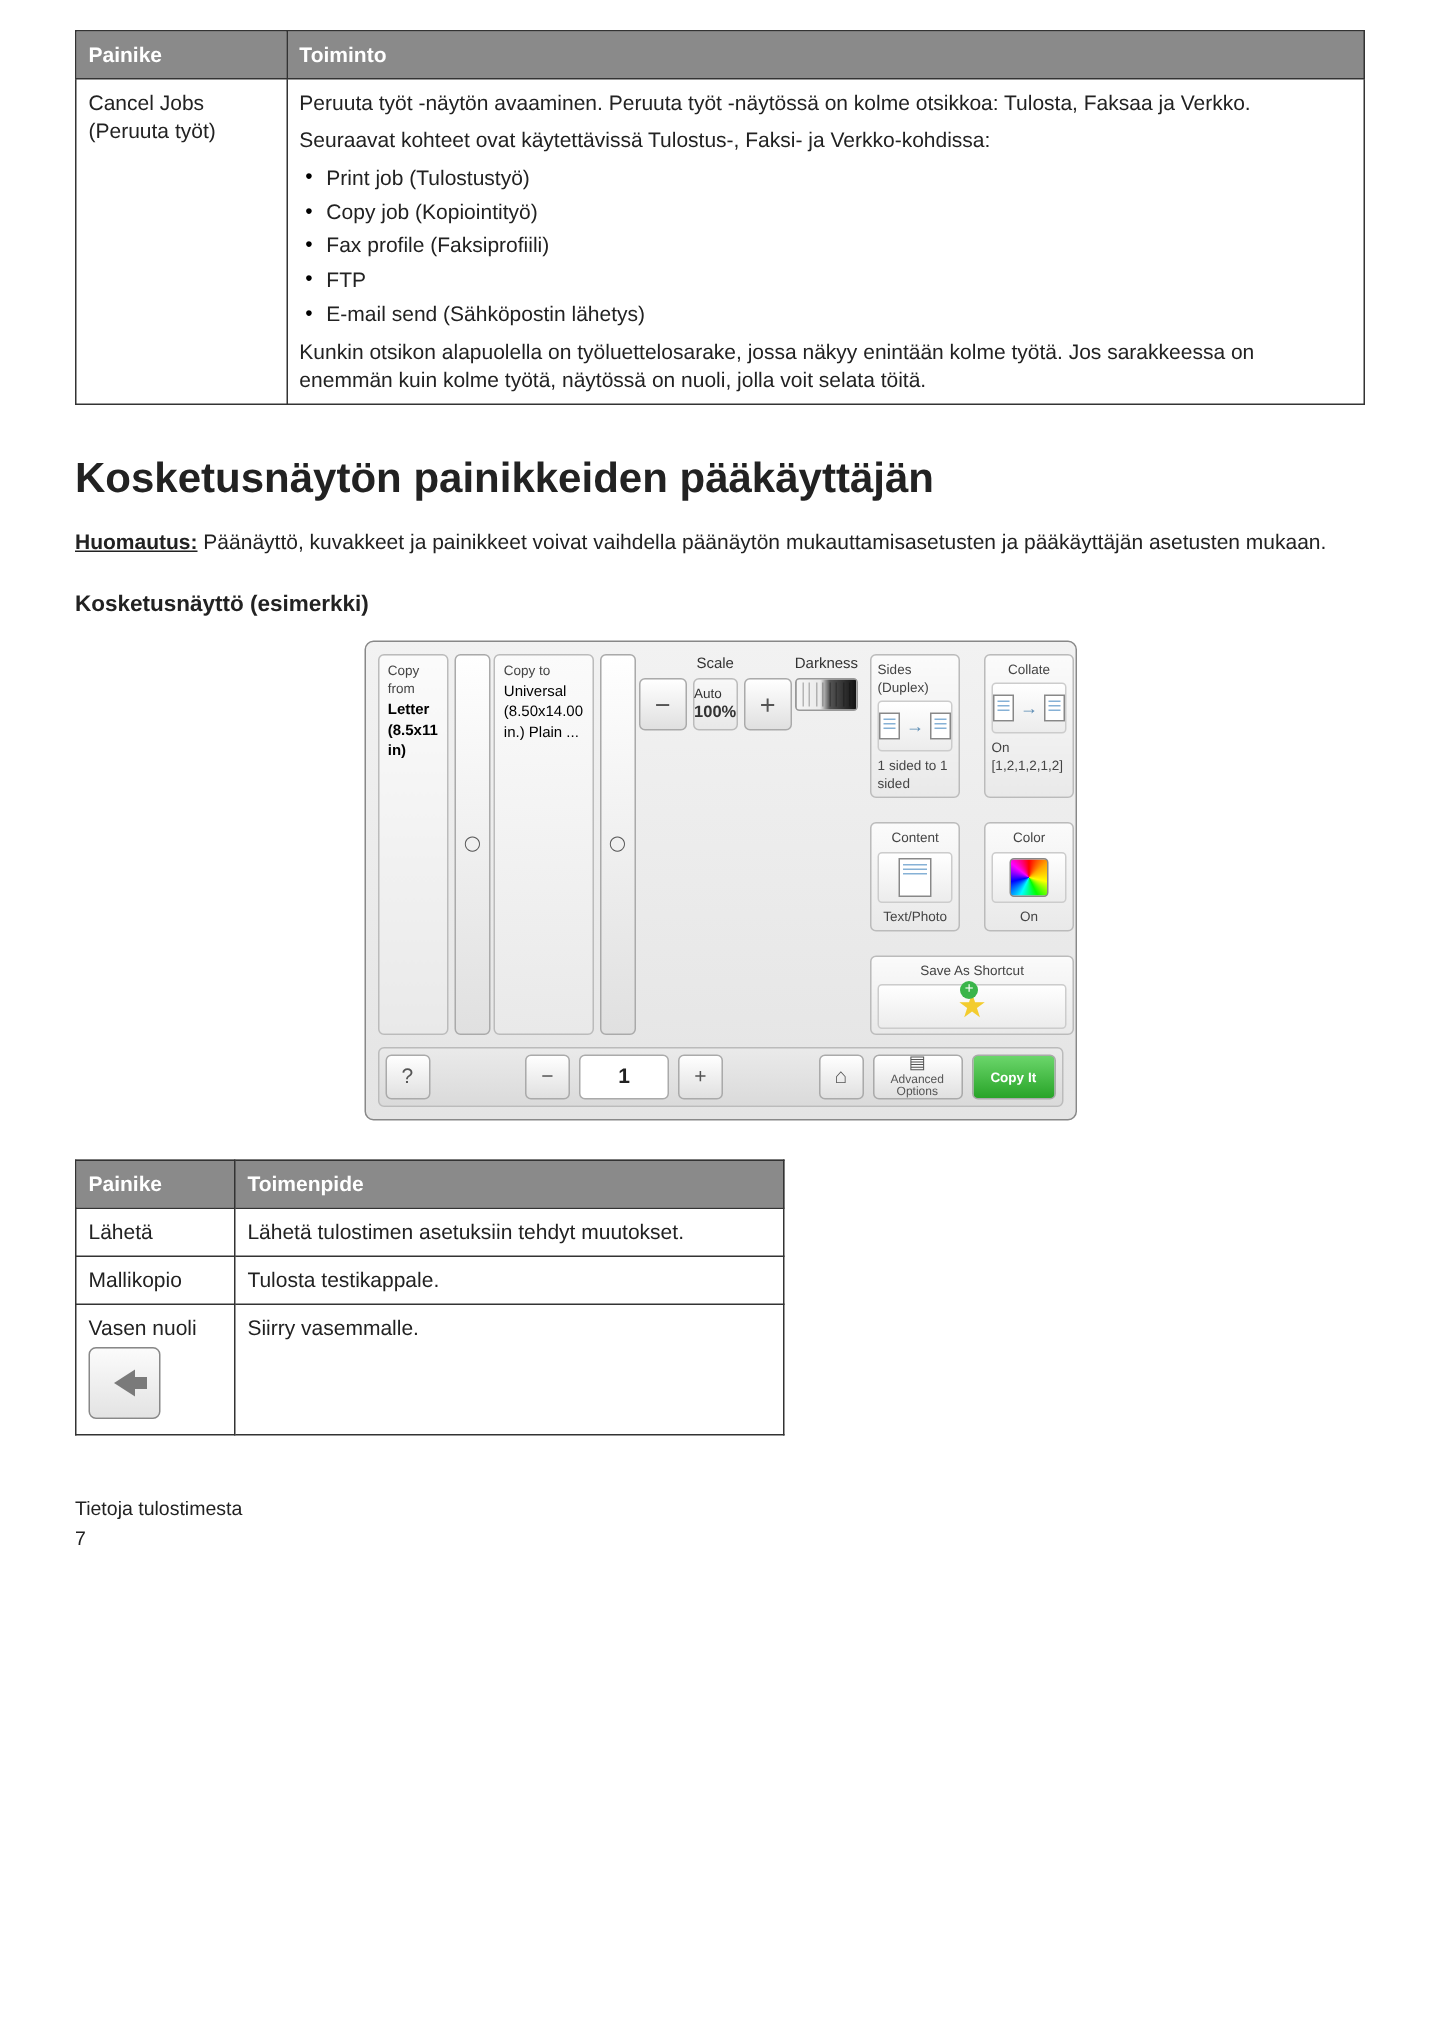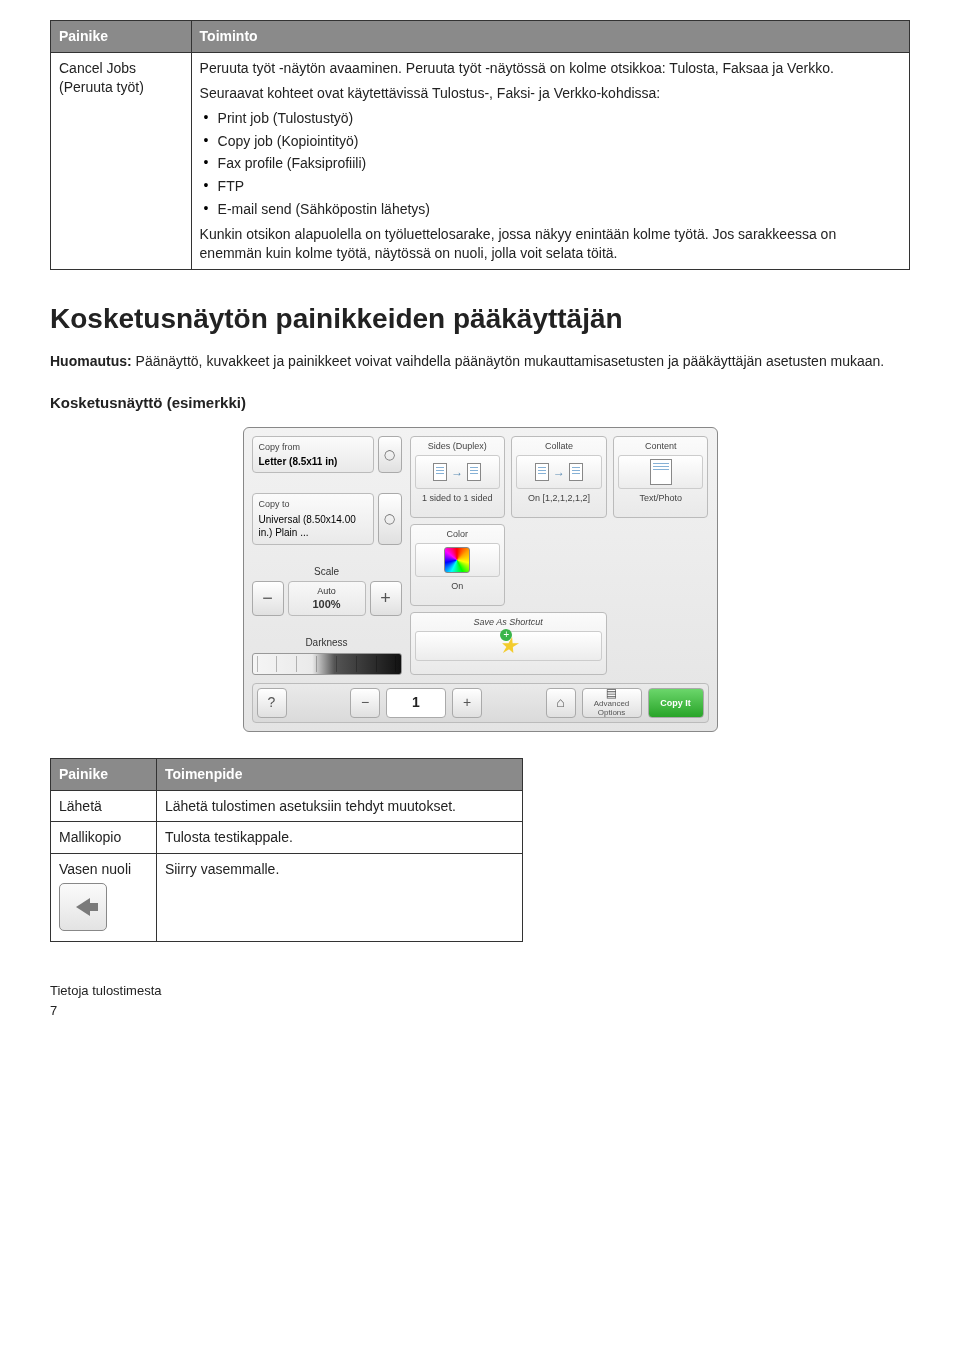--- a/index.html
+++ b/index.html
@@ -55,36 +55,36 @@
     margin: 10px 0 14px 0;
   }
   h2.sub {
     font-size: 15px;
     font-weight: bold;
     margin: 22px 0 14px 0;
   }
   p.note {
     margin-bottom: 6px;
   }
-  p.note b { font-weight: bold; }
+  p.note b { font-weight: bold; text-decoration: underline; }
 
   
   .ts-wrap { display:flex; justify-content:center; margin: 6px 0 26px 0;}
   .touchscreen {
     width: 475px;
     background: linear-gradient(#f2f2f2,#e4e4e4);
     border: 1px solid #888;
     border-radius: 6px;
     padding: 8px;
     font-size: 10px;
     color: #333;
   }
   .ts-main { display:flex; gap:8px; }
-  .ts-left { flex: 0 0 150px; display:flex; flex-direction:column; gap:20px;}
-  .ts-right { flex: 1; display:grid; grid-template-columns: 1fr 1fr 1fr; gap:6px;}
+  .ts-left { flex: 0 0 150px; display:flex; flex-direction:row; gap:2px;}
+  .ts-right { flex: 1; display:grid; grid-template-columns: 1fr 1fr; gap:16px;}
   .panel {
     background: linear-gradient(#fbfbfb,#e9e9e9);
     border: 1px solid #bbb;
     border-radius: 4px;
     padding: 4px 6px;
   }
   .panel .lbl { font-size:9px; color:#444; }
   .panel .val { font-size:10px; font-weight:bold; color:#000; margin-top:2px;}
   .field-row { display:flex; gap:4px; align-items:stretch;}
   .field-row .panel { flex:1; }
@@ -97,21 +97,21 @@
   .stepper { display:flex; gap:4px; align-items:stretch;}
   .stepbtn {
     width:32px; background:linear-gradient(#fff,#e0e0e0);
     border:1px solid #aaa; border-radius:4px;
     display:flex; align-items:center; justify-content:center;
     font-size:18px; color:#555;
   }
   .stepmid {
     flex:1; background:linear-gradient(#f8f8f8,#e8e8e8);
     border:1px solid #bbb; border-radius:4px;
-    display:flex; flex-direction:column; align-items:center; justify-content:center;
+    display:flex; flex-direction:column; justify-content:center;
     font-size:9px; padding:3px 0;
   }
   .stepmid .v { font-size:11px; font-weight:bold;}
   .darkness-bar {
     height:22px;
     background: linear-gradient(90deg,#f5f5f5,#eaeaea 40%,#555 55%,#111 100%);
     border:1px solid #999; border-radius:3px;
     position:relative;
   }
   .darkness-bar .ticks {
@@ -141,21 +141,21 @@
   .colorwheel {
     width:26px; height:26px; border-radius:3px;
     background: conic-gradient(red,orange,yellow,lime,cyan,blue,magenta,red);
     border:1px solid #888;
   }
   .star {
     width:28px; height:28px; position:relative; display:flex; align-items:center; justify-content:center;
     font-size:22px; color:#f3cc2e;
   }
   .plusgreen{position:absolute;top:-3px;left:6px;width:12px;height:12px;background:#3ab54a;border-radius:50%;display:flex;align-items:center;justify-content:center;color:#fff;font-size:10px;}
-  .save-tile{grid-column:1 / span 2;font-style:italic;}
+  .save-tile{grid-column:1 / span 2;}
 
   .ts-bottom {
     display:flex; gap:6px; margin-top:8px; align-items:stretch;
     background:linear-gradient(#eaeaea,#dadada);
     border:1px solid #bbb; border-radius:4px; padding:4px;
   }
   .bbtn {
     background:linear-gradient(#fff,#e0e0e0); border:1px solid #aaa;
     border-radius:4px; display:flex; align-items:center; justify-content:center;
     color:#555; min-width:30px; height:30px; font-size:14px;

